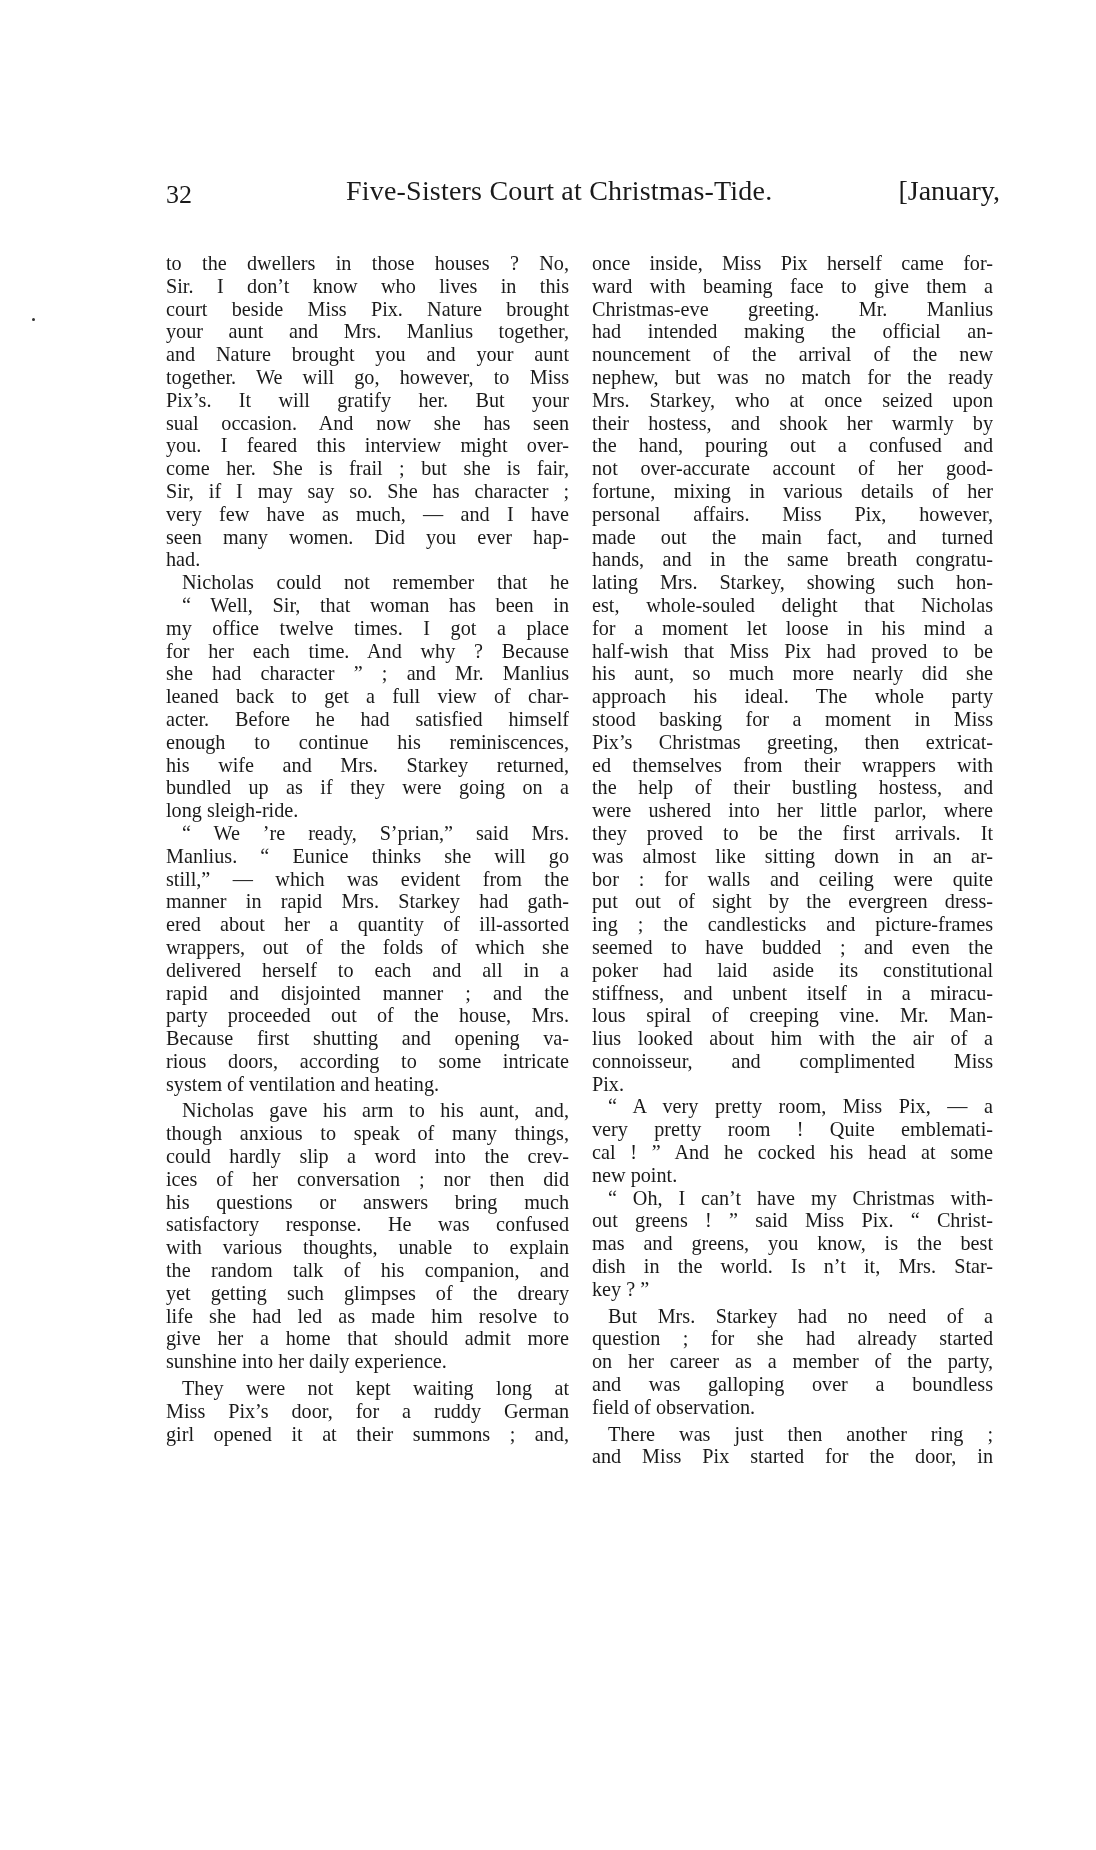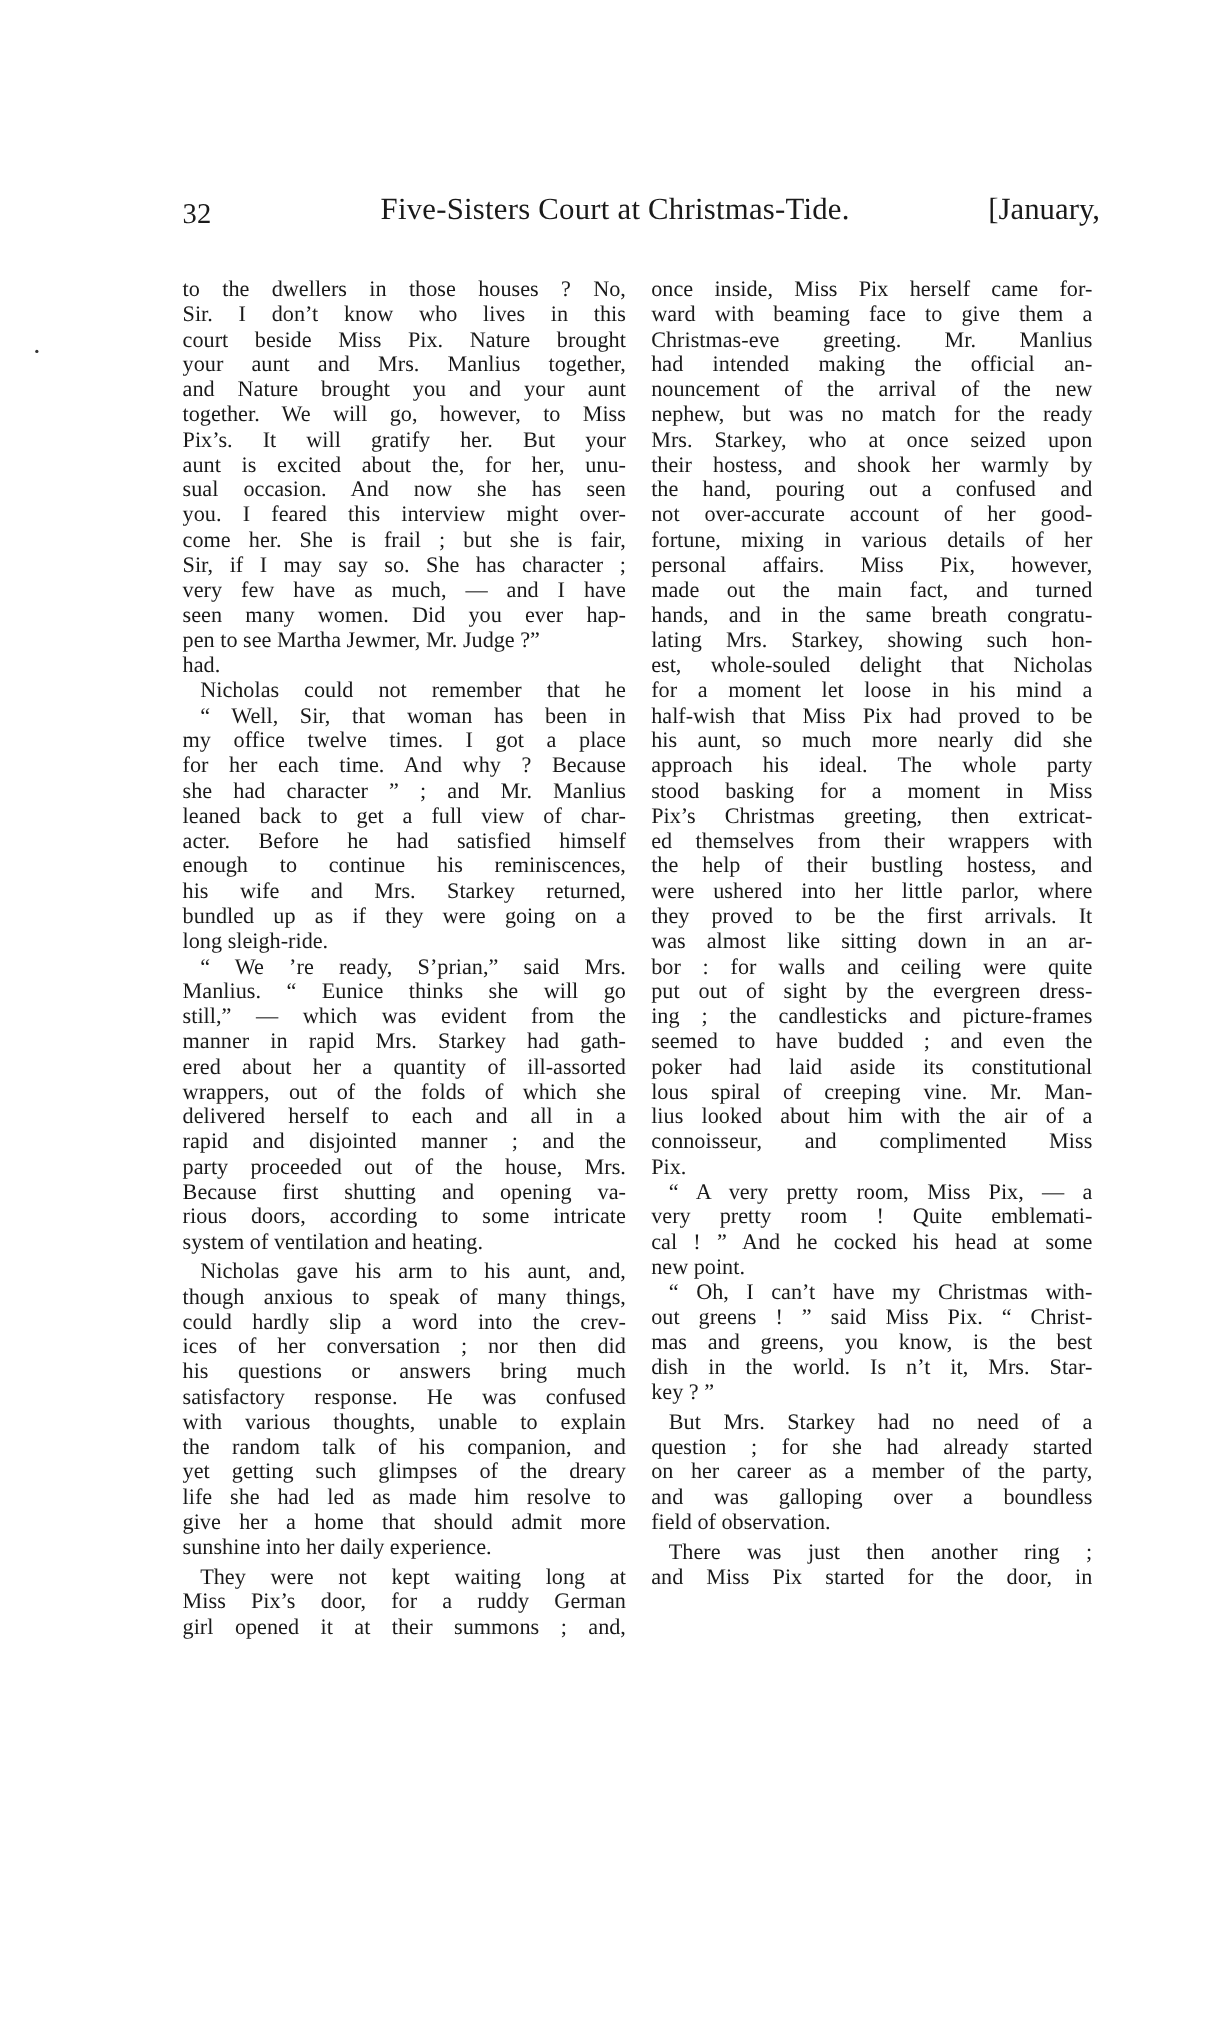--- a/index.html
+++ b/index.html
@@ -50,28 +50,26 @@
   </div>
 
   <div class="column col-left" id="col-0">
       <div class="line"><span class="line-inner">to the dwellers in those houses ?  No,</span></div>
       <div class="line"><span class="line-inner">Sir.  I don’t know who lives in this</span></div>
       <div class="line"><span class="line-inner">court beside Miss Pix.  Nature brought</span></div>
       <div class="line"><span class="line-inner">your aunt and Mrs. Manlius together,</span></div>
       <div class="line"><span class="line-inner">and Nature brought you and your aunt</span></div>
       <div class="line"><span class="line-inner">together.  We will go, however, to Miss</span></div>
       <div class="line"><span class="line-inner">Pix’s.  It will gratify her.  But your</span></div>
-      <div class="line"><span class="line-inner">aunt is excited about the, for her, unu-</span></div>
       <div class="line"><span class="line-inner">sual occasion.  And now she has seen</span></div>
       <div class="line"><span class="line-inner">you.  I feared this interview might over-</span></div>
       <div class="line"><span class="line-inner">come her.  She is frail ; but she is fair,</span></div>
       <div class="line"><span class="line-inner">Sir, if I may say so.  She has character ;</span></div>
       <div class="line"><span class="line-inner">very few have as much, — and I have</span></div>
       <div class="line"><span class="line-inner">seen many women.  Did you ever hap-</span></div>
-      <div class="line last"><span class="line-inner">pen to see Martha Jewmer, Mr. Judge ?”</span></div>
       <div class="line last"><span class="line-inner">had.</span></div>
       <div class="line indent"><span class="line-inner">Nicholas could not remember that he</span></div>
       <div class="line indent"><span class="line-inner">“ Well, Sir, that woman has been in</span></div>
       <div class="line"><span class="line-inner">my office twelve times.  I got a place</span></div>
       <div class="line"><span class="line-inner">for her each time.  And why ?  Because</span></div>
       <div class="line"><span class="line-inner">she had character ” ; and Mr. Manlius</span></div>
       <div class="line"><span class="line-inner">leaned back to get a full view of char-</span></div>
       <div class="line"><span class="line-inner">acter.  Before he had satisfied himself</span></div>
       <div class="line"><span class="line-inner">enough to continue his reminiscences,</span></div>
       <div class="line"><span class="line-inner">his wife and Mrs. Starkey returned,</span></div>
@@ -133,20 +131,21 @@
       <div class="line"><span class="line-inner">ed themselves from their wrappers with</span></div>
       <div class="line"><span class="line-inner">the help of their bustling hostess, and</span></div>
       <div class="line"><span class="line-inner">were ushered into her little parlor, where</span></div>
       <div class="line"><span class="line-inner">they proved to be the first arrivals.  It</span></div>
       <div class="line"><span class="line-inner">was almost like sitting down in an ar-</span></div>
       <div class="line"><span class="line-inner">bor : for walls and ceiling were quite</span></div>
       <div class="line"><span class="line-inner">put out of sight by the evergreen dress-</span></div>
       <div class="line"><span class="line-inner">ing ; the candlesticks and picture-frames</span></div>
       <div class="line"><span class="line-inner">seemed to have budded ; and even the</span></div>
       <div class="line"><span class="line-inner">poker had laid aside its constitutional</span></div>
+      <div class="line"><span class="line-inner">stiffness, and unbent itself in a miracu-</span></div>
       <div class="line"><span class="line-inner">lous spiral of creeping vine.  Mr. Man-</span></div>
       <div class="line"><span class="line-inner">lius looked about him with the air of a</span></div>
       <div class="line"><span class="line-inner">connoisseur, and complimented Miss</span></div>
       <div class="line last"><span class="line-inner">Pix.</span></div>
       <div class="line indent"><span class="line-inner">“ A very pretty room, Miss Pix, — a</span></div>
       <div class="line"><span class="line-inner">very pretty room !  Quite emblemati-</span></div>
       <div class="line"><span class="line-inner">cal ! ” And he cocked his head at some</span></div>
       <div class="line last"><span class="line-inner">new point.</span></div>
       <div class="line indent"><span class="line-inner">“ Oh, I can’t have my Christmas with-</span></div>
       <div class="line"><span class="line-inner">out greens ! ” said Miss Pix.  “ Christ-</span></div>

